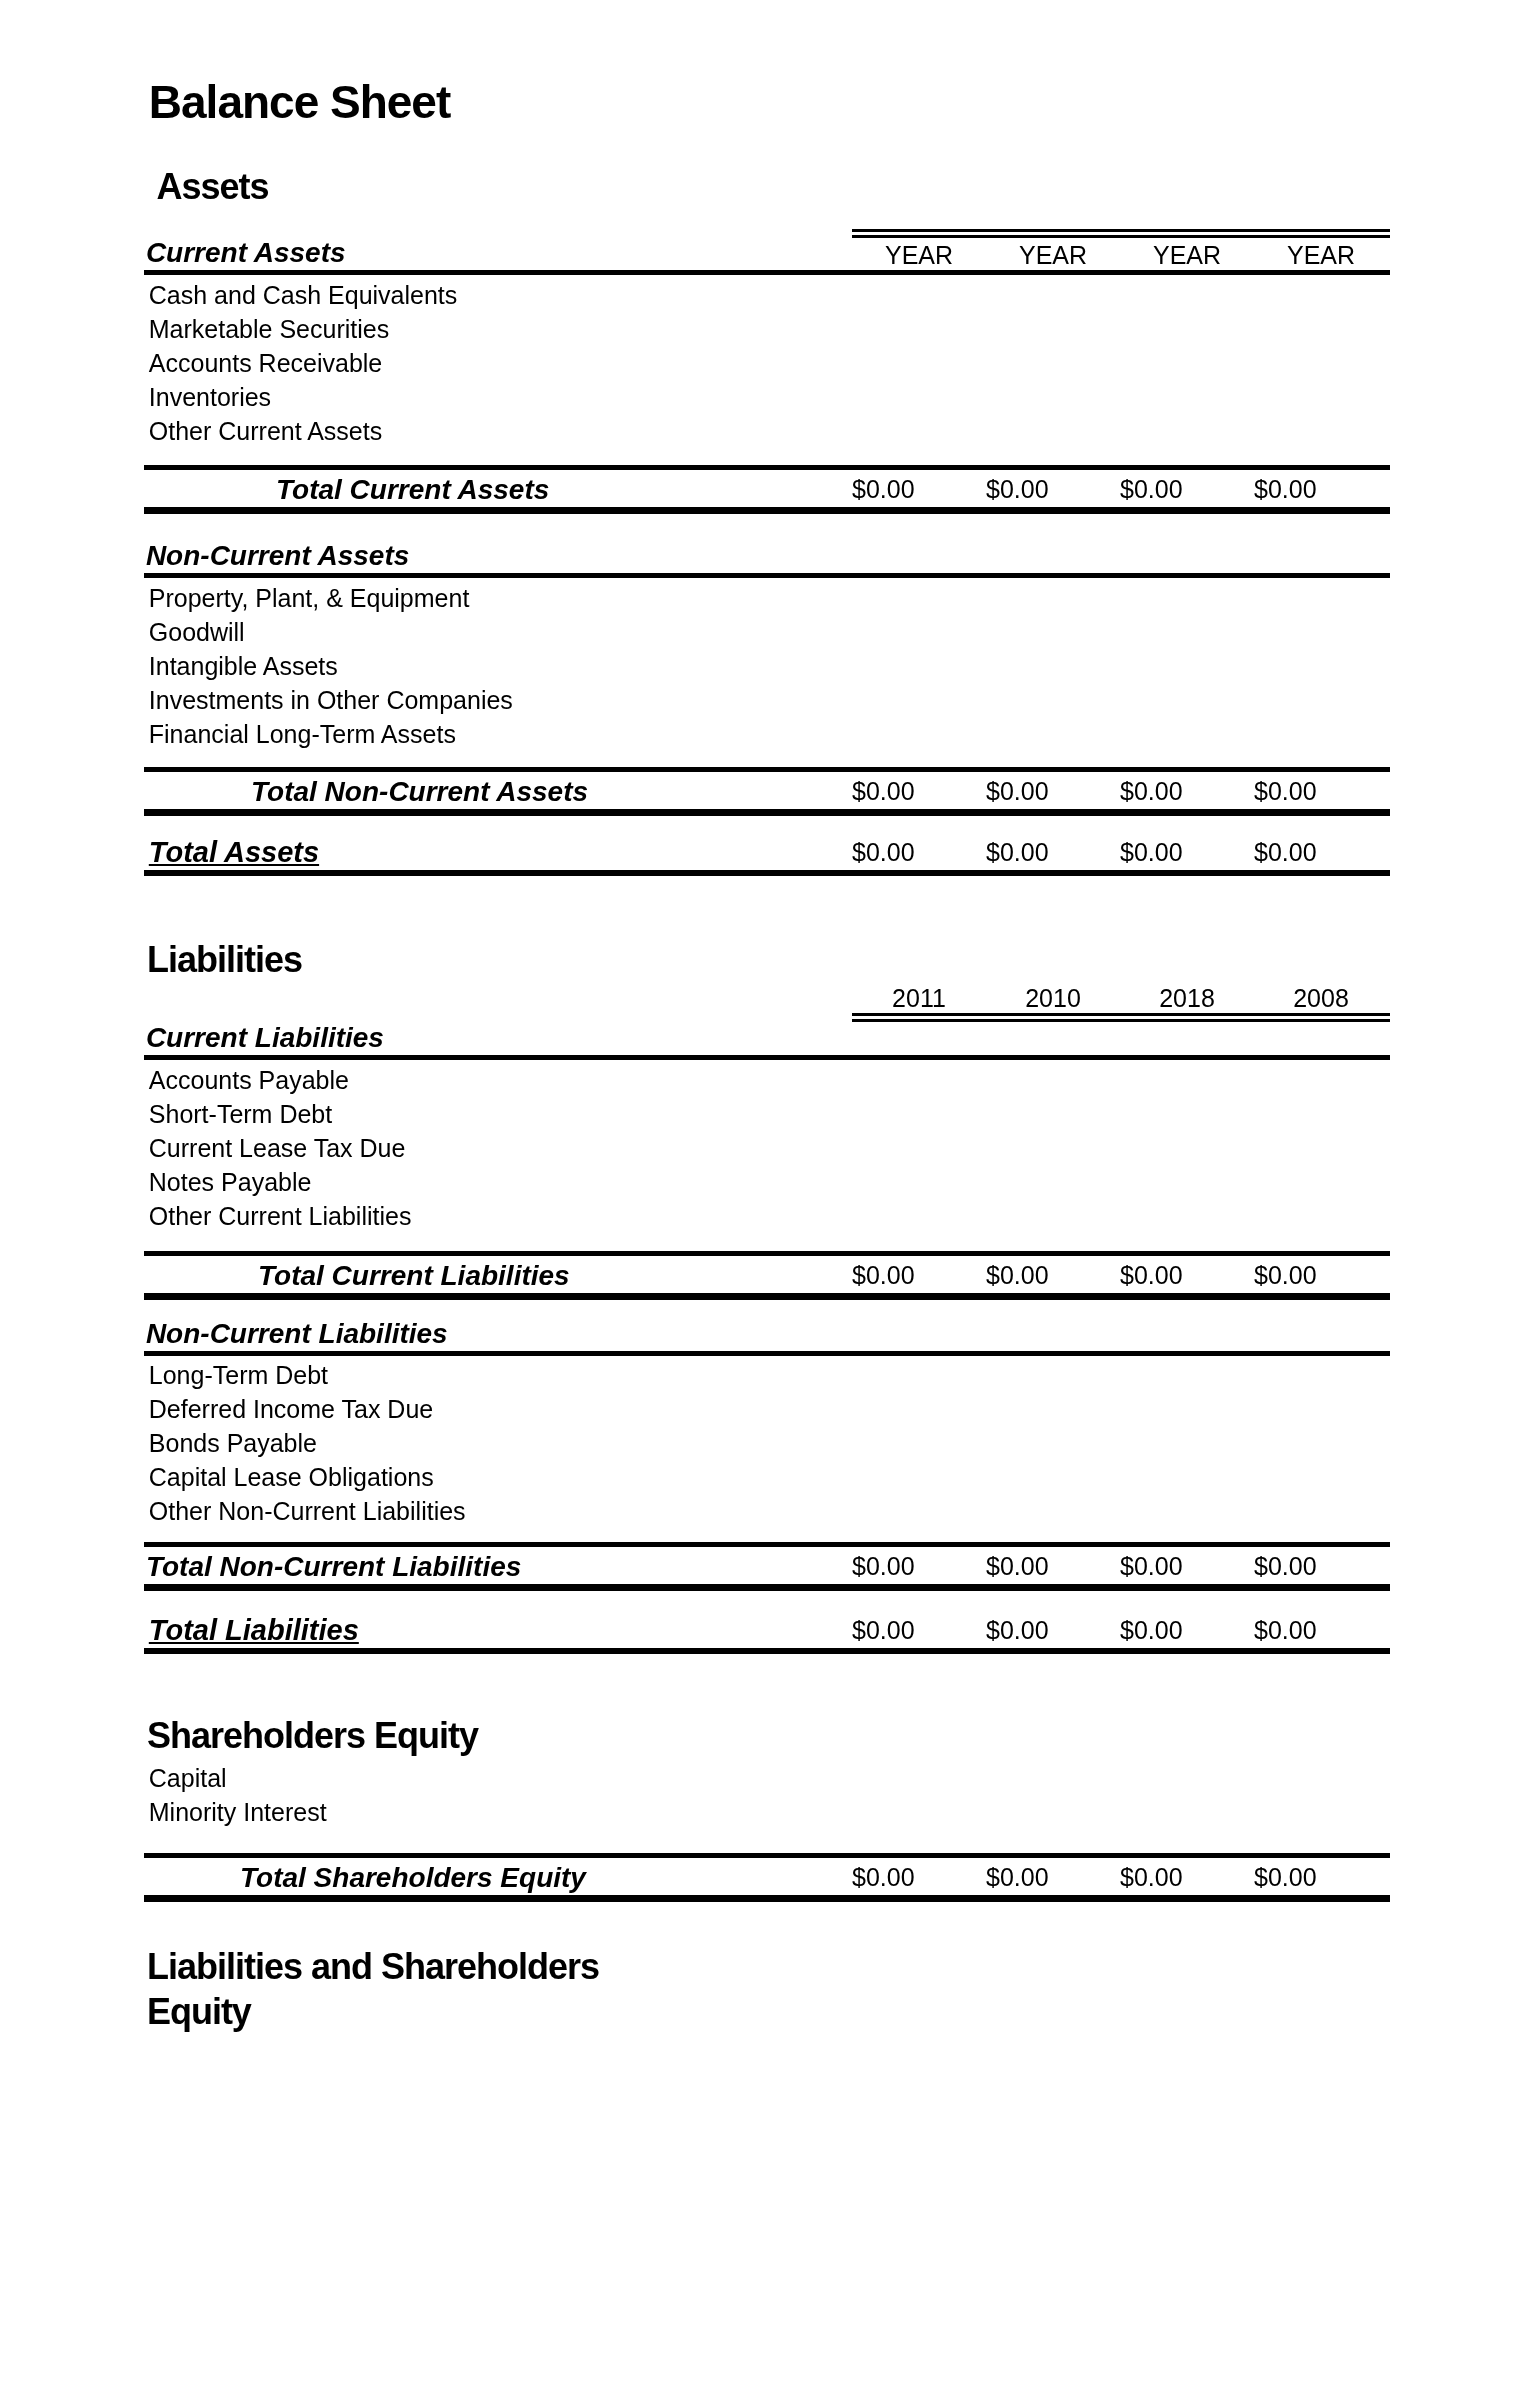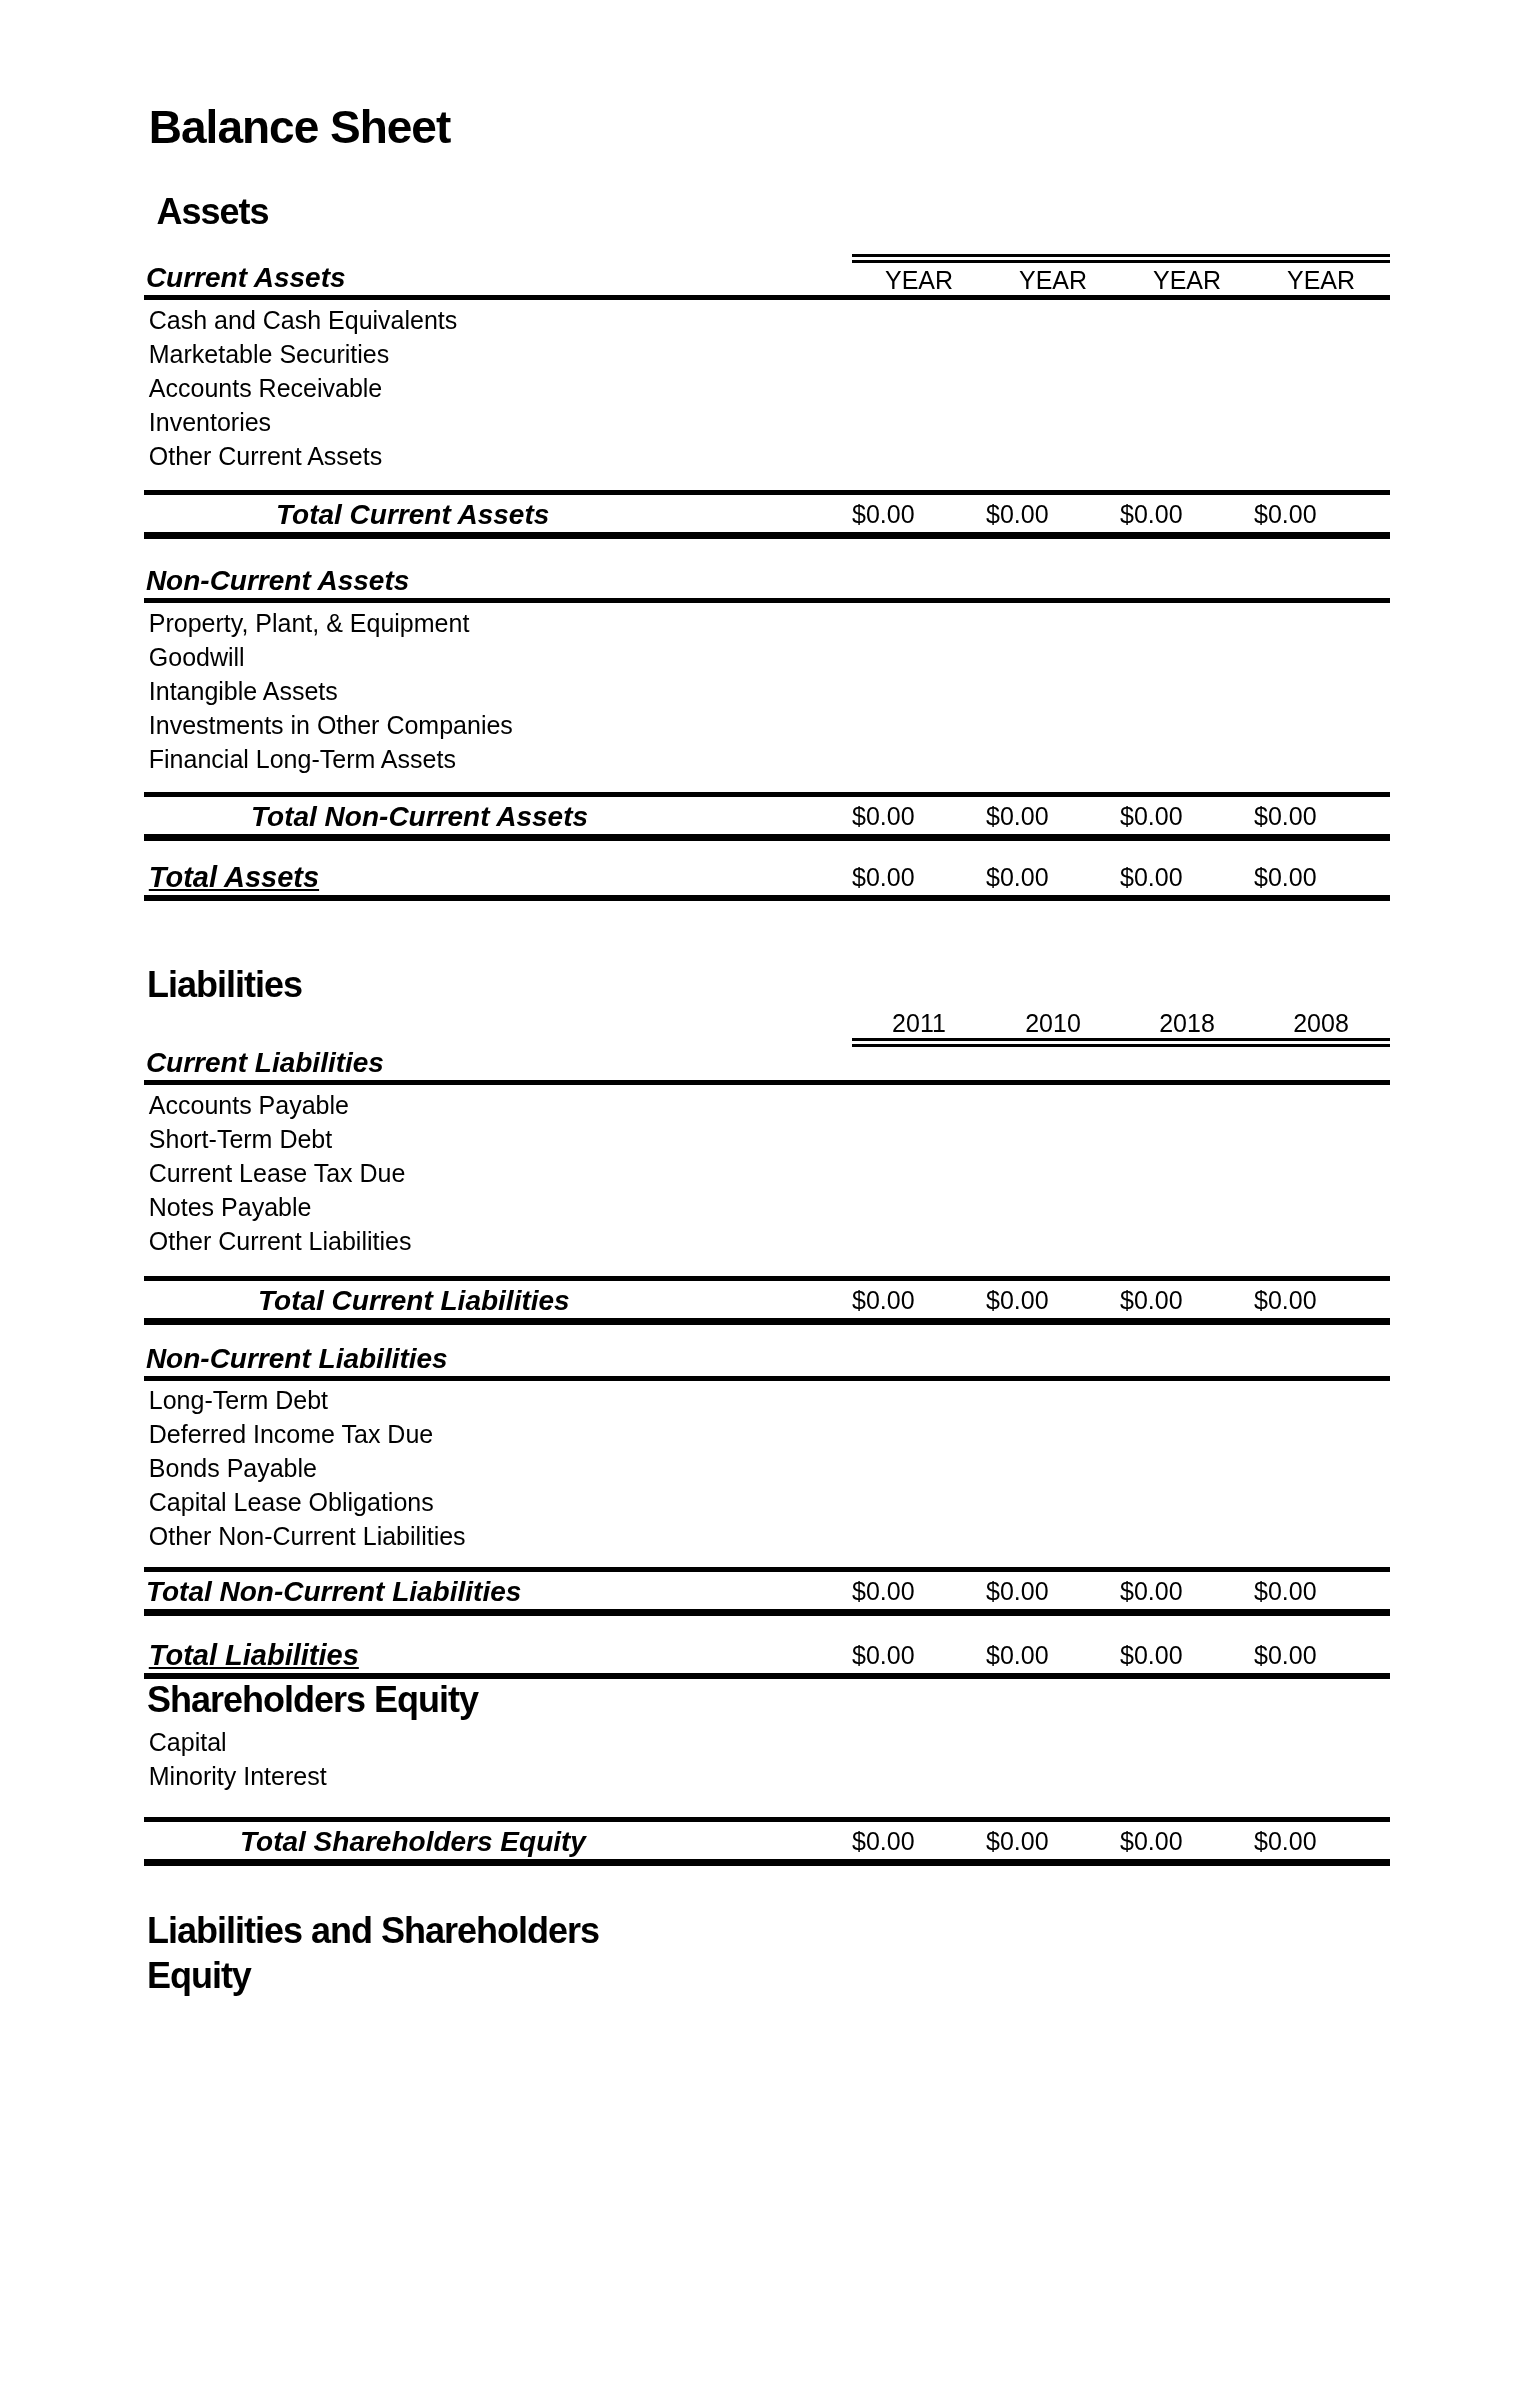--- a/index.html
+++ b/index.html
@@ -2,31 +2,31 @@
 <html><head>
 <meta charset="utf-8">
 <style>
   * { margin:0; padding:0; box-sizing:border-box; }
   html,body { background:#ffffff; }
   .page {
     position:relative;
     width:1530px; height:2402px;
     background:#ffffff; color:#000000;
     font-family:"Liberation Sans","DejaVu Sans",sans-serif;
-    padding-top:101px;
+    padding-top:76px;
     overflow:hidden;
   }
   .sheet { margin-left:144px; width:1246px; }
 
   .doc-title { font-size:46px; font-weight:700; line-height:53px; padding-left:4.8px; letter-spacing:-1px; }
 
   .sec-heading { font-size:36px; font-weight:700; line-height:41px; padding-left:2.9px; letter-spacing:-1px; }
   .sec-heading--assets { margin-top:37px; padding-left:12.5px; }
   .sec-heading--liabilities { margin-top:63px; }
-  .sec-heading--equity { }
+  .sec-heading--equity { margin-top:61px; }
 
   
   .hrow { display:flex; align-items:flex-end; border-bottom:5.8px solid #000; margin-top:22px; }
   .hlabel { flex:1; font-size:28px; font-weight:700; font-style:italic; line-height:29px; padding-left:1.9px; padding-bottom:2.9px; }
   .hcols { width:538px; display:grid; grid-template-columns:repeat(4,134px); }
   .hcols--dbl-top { border-top:9.6px double #000; padding-top:2.9px; }
   .hcols--dbl-bottom { border-bottom:9.6px double #000; }
   .hcell { text-align:center; font-size:25px; line-height:29px; }
 
   

